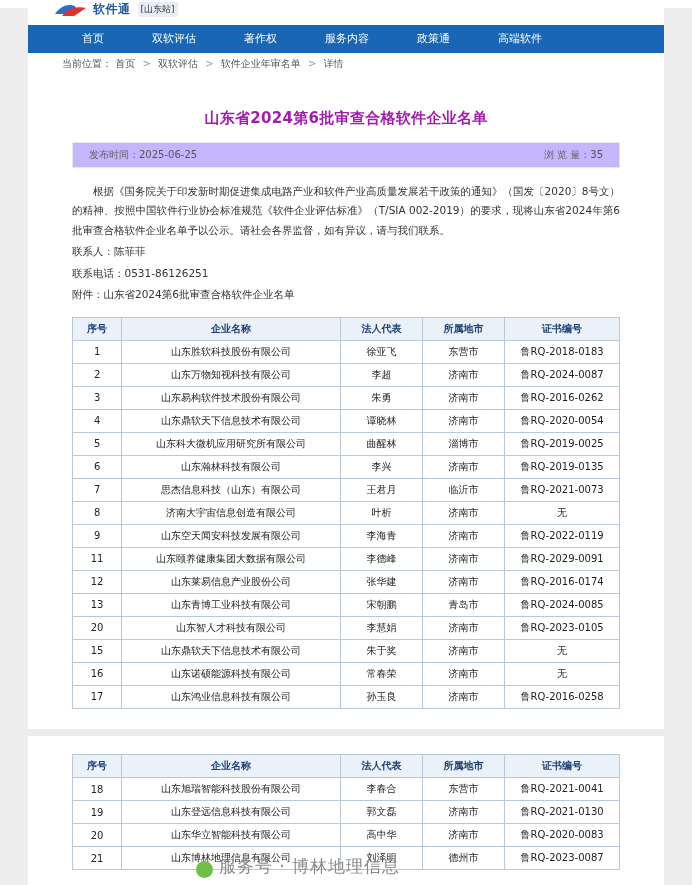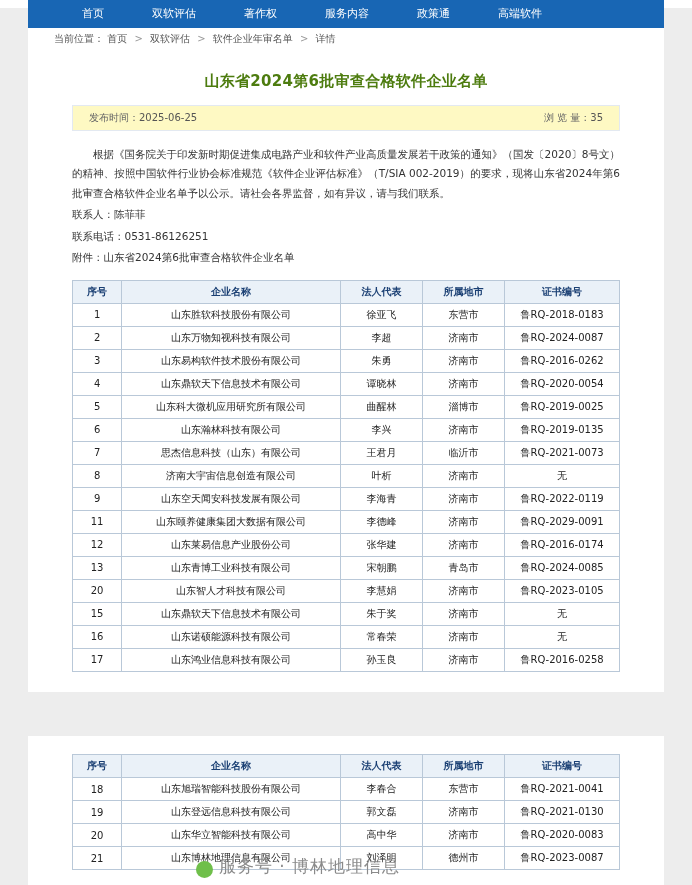--- a/index.html
+++ b/index.html
@@ -54,33 +54,33 @@
     padding-left: 30px; gap: 0;
   }
   .navitem {
     color: #ffffff; font-size: 11px; padding: 0 24px; line-height: 28px;
     white-space: nowrap; cursor: pointer;
   }
 
   
   .breadcrumb {
     height: 22px; line-height: 22px; font-size: 10px; color: #555;
-    padding-left: 26px; background: #ffffff;
+    padding-left: 34px; background: #ffffff;
   }
   .breadcrumb .sep { margin: 0 4px; color: #999; }
   .breadcrumb a { color: #555; text-decoration: none; }
 
   
   .article { padding: 6px 44px 20px 44px; }
   .article h1 {
-    font-size: 15px; color: #4d7c0f; text-align: center; margin: 16px 0 14px 0;
+    font-size: 15px; color: #a21caf; text-align: center; margin: 28px 0 14px 0;
     font-weight: bold; letter-spacing: 0.3px;
   }
   .metabar {
-    background: #fef9c3; border: 1px solid #e3e9f1; height: 26px;
+    background: #c4b5fd; border: 1px solid #e3e9f1; height: 26px;
     display: flex; align-items: center; justify-content: space-between;
     padding: 7px 16px; font-size: 10px; color: #555; margin-bottom: 14px;
   }
   .metabar .label { color: #666; }
   .body-text { font-size: 10.5px; color: #333; line-height: 1.85; text-indent: 0; }
   .body-text p { margin: 0 0 2px 0; }
   .body-text p.indent { text-indent: 21px; text-align: justify; }
 
   
   table.list {
@@ -120,20 +120,32 @@
 <body>
 
 <div class="page">
 
   <div class="topstrip">
     <div class="grayblock"></div>
   </div>
 
   <div class="card">
 
+    <div class="siteheader">
+      <div class="logo-wrap">
+        <span class="logo-mark">
+          <svg width="34" height="17" viewBox="0 0 34 17">
+            <path d="M1 13 C7 4, 16 2, 22 6 L14 13 Z" fill="#2f6fc0"></path>
+            <path d="M8 15 C14 7, 24 5, 32 7 L20 15 Z" fill="#e03030"></path>
+          </svg>
+        </span>
+        <span class="logo-text">软件通</span>
+        <span class="logo-sub">[山东站]</span>
+      </div>
+    </div>
 
     <div class="navbar">
       <div class="navitem">首页</div>
       <div class="navitem">双软评估</div>
       <div class="navitem">著作权</div>
       <div class="navitem">服务内容</div>
       <div class="navitem">政策通</div>
       <div class="navitem">高端软件</div>
     </div>
 

